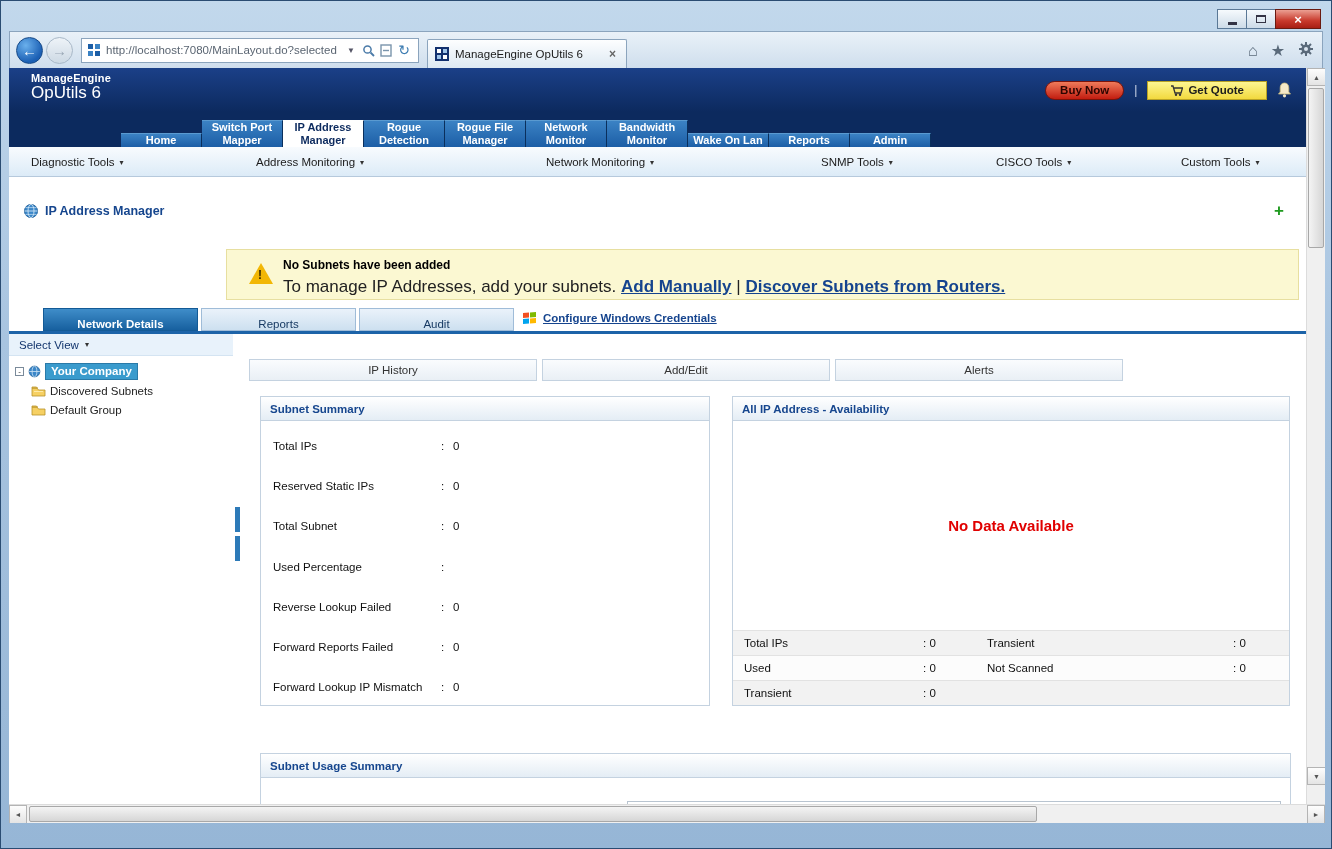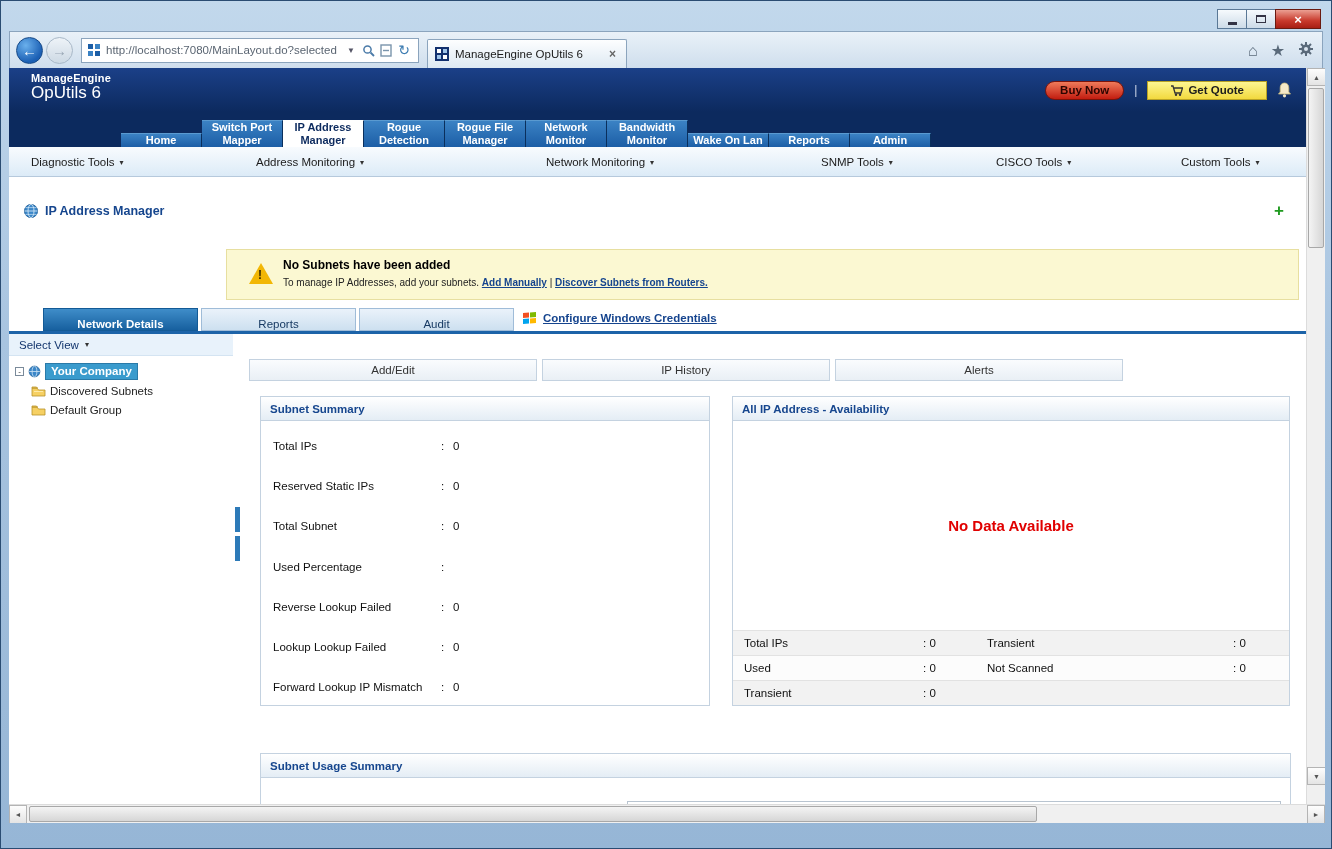--- a/index.html
+++ b/index.html
@@ -79,21 +79,21 @@
   .page-title { font-size:12.5px; font-weight:bold; color:#16468e; }
   .add-plus { position:absolute; right:22px; top:24px; color:#1f9a1f; font-size:17px; font-weight:bold; }
 
   .warnbox { position:absolute; left:217px; right:7px; top:72px; height:51px; background:#fbf8d2;
     border:1px solid #e7dfa0; }
   .warn-icon { position:absolute; left:22px; top:13px; width:24px; height:21px; }
   .tri { position:absolute; left:0; top:0; width:0; height:0; border-left:12px solid transparent;
     border-right:12px solid transparent; border-bottom:21px solid #f2b705; }
   .tri-ex { position:absolute; left:9px; top:5px; color:#3a2a00; font-size:12px; font-weight:bold; }
   .warn-title { position:absolute; left:56px; top:8px; font-size:12px; font-weight:bold; color:#000; }
-  .warn-msg { position:absolute; left:56px; top:27px; font-size:10px; color:#222; }
+  .warn-msg { position:absolute; left:56px; top:27px; font-size:17px; color:#222; }
   .warn-msg a, .lnk { color:#15448e; text-decoration:underline; font-weight:bold; cursor:pointer; }
 
   .section-tabs { position:absolute; left:34px; top:131px; display:flex; gap:3px; }
   .stab { width:155px; height:23px; display:flex; align-items:flex-end; justify-content:center; font-size:11.5px;
     background:linear-gradient(#eaf2fa,#cde0f0); border:1px solid #9fbcd8; color:#173a63; }
   .stab.active { background:linear-gradient(#3f8dc9,#17609f); color:#fff; font-weight:bold; border-color:#135a96; }
   .config-link { position:absolute; left:514px; top:134px; display:flex; align-items:center; gap:6px; font-size:11.5px; }
   .section-underline { position:absolute; left:0; right:0; top:154px; height:3px; background:#1c63a8; }
 
   
@@ -414,24 +414,24 @@
         </div>
 
         <div class="splitter">
           <div class="split-handle" style="top:173px"></div>
           <div class="split-handle" style="top:202px"></div>
         </div>
 
         <div class="content">
           <div class="content-tabs">
             <div class="ctab">
-                <span>Add/Edit</span>
+                <span>IP History</span>
               </div>
             <div class="ctab">
-                <span>IP History</span>
+                <span>Add/Edit</span>
               </div>
             <div class="ctab">
                 <span>Alerts</span>
               </div>
           </div>
 
           <div class="panel subnet-panel">
             <div class="panel-header">
               <span>Subnet Summary</span>
             </div>
@@ -455,21 +455,21 @@
                   <span class="ss-label">Used Percentage</span>
                   <span class="ss-colon">:</span>
                   <span></span>
                 </div>
               <div class="ss-row">
                   <span class="ss-label">Reverse Lookup Failed</span>
                   <span class="ss-colon">:</span>
                   <span>0</span>
                 </div>
               <div class="ss-row">
-                  <span class="ss-label">Lookup Lookup Failed</span>
+                  <span class="ss-label">Forward Reports Failed</span>
                   <span class="ss-colon">:</span>
                   <span>0</span>
                 </div>
               <div class="ss-row">
                   <span class="ss-label">Forward Lookup IP Mismatch</span>
                   <span class="ss-colon">:</span>
                   <span>0</span>
                 </div>
             </div>
           </div>

